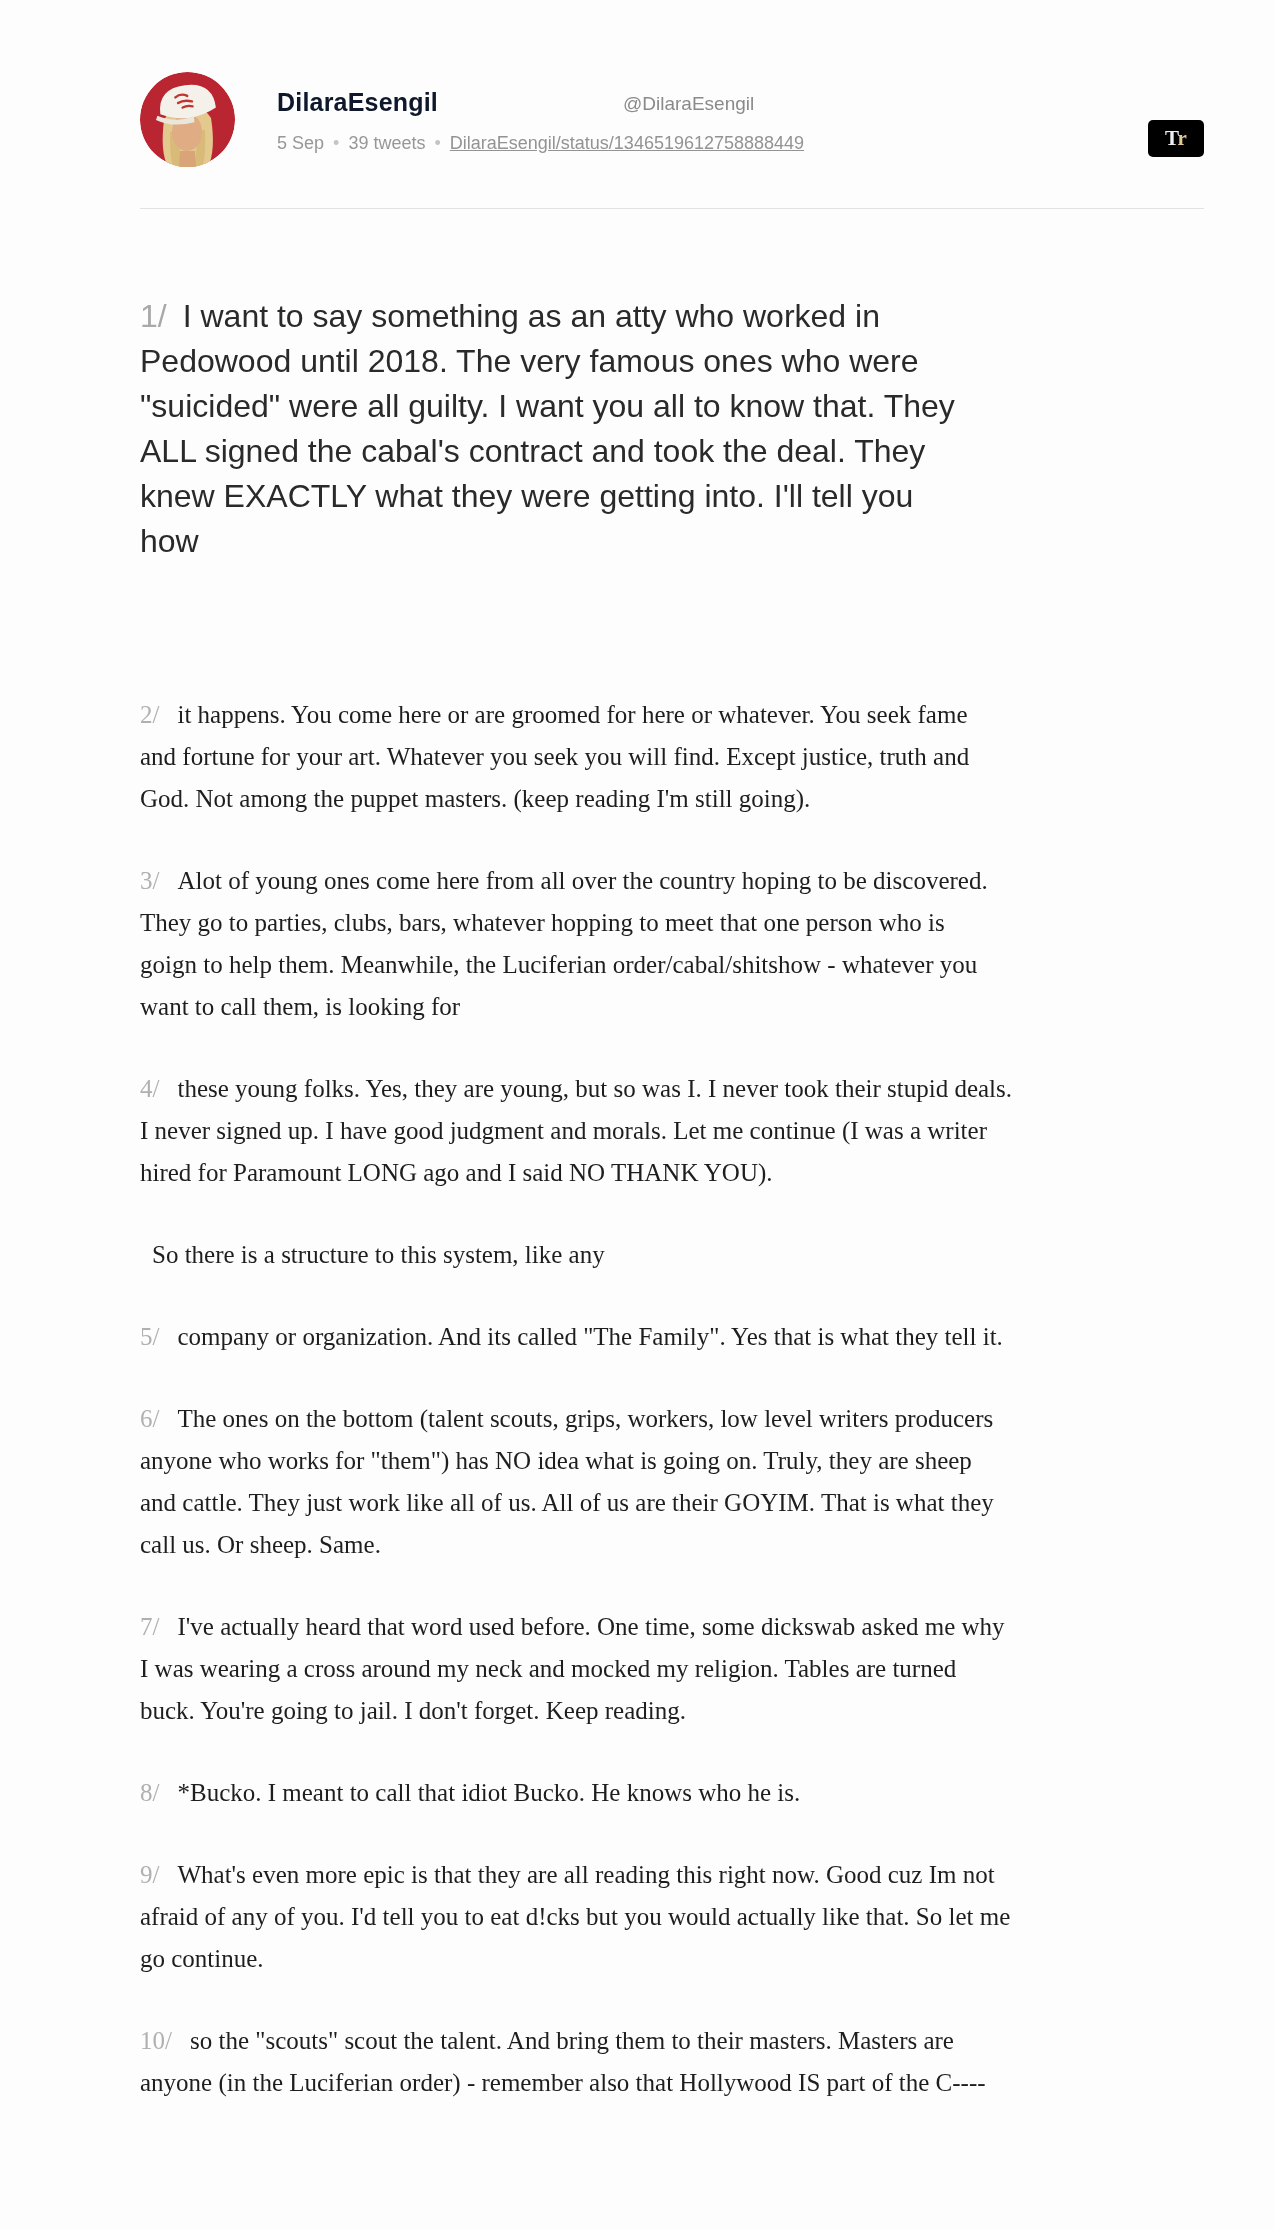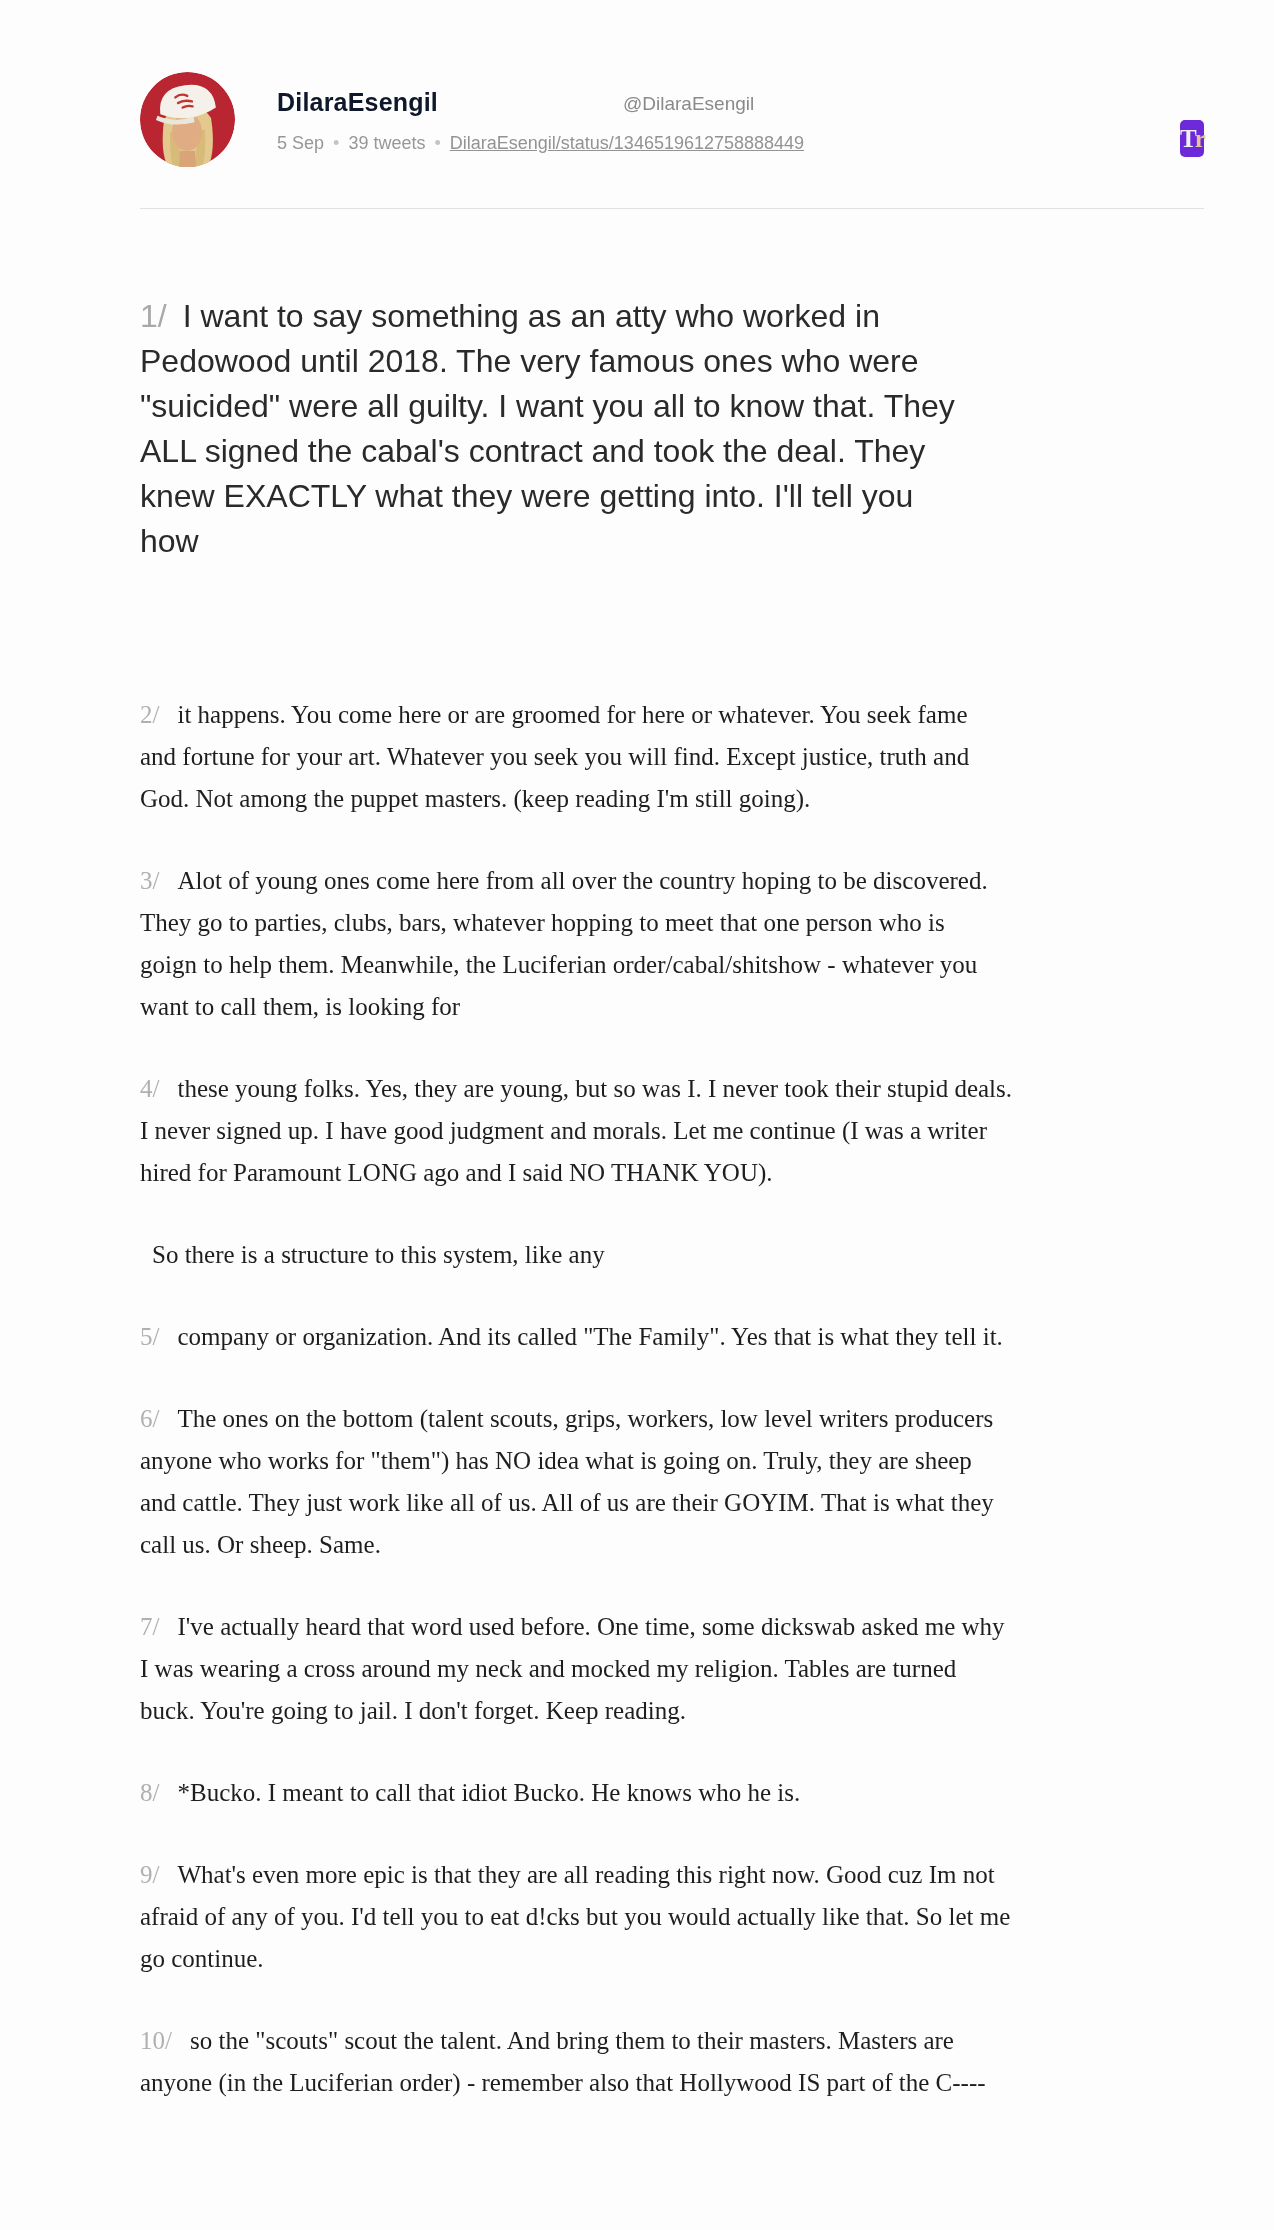--- a/index.html
+++ b/index.html
@@ -33,25 +33,25 @@
     font-size:19px; color:#8a8a8a;
   }
   .hmeta {
     position:absolute; left:137px; top:61px;
     font-size:18px; color:#979797;
   }
   .hmeta .dot { color:#c4c4c4; padding:0 4px; }
   .hmeta .slink { color:#939393; text-decoration:underline; cursor:pointer; }
   .logo {
     position:absolute; right:0; top:48px;
-    width:24px; height:37px;
-    background:#6d28d9; border-radius:5px;
+    width:56px; height:37px;
+    background:#000000; border-radius:5px;
     text-align:center; line-height:37px;
     font-family:"Liberation Serif", serif;
-    font-weight:bold; font-size:25px;
+    font-weight:bold; font-size:21px;
     cursor:pointer;
   }
   .logo .lt { color:#f0f0f0; }
   .logo .lr { color:#e3c795; }
   hr.divider {
     border:none; border-top:1px solid #e2e2e2;
     margin:41px 0 0 0;
   }
   
   .tweet {

